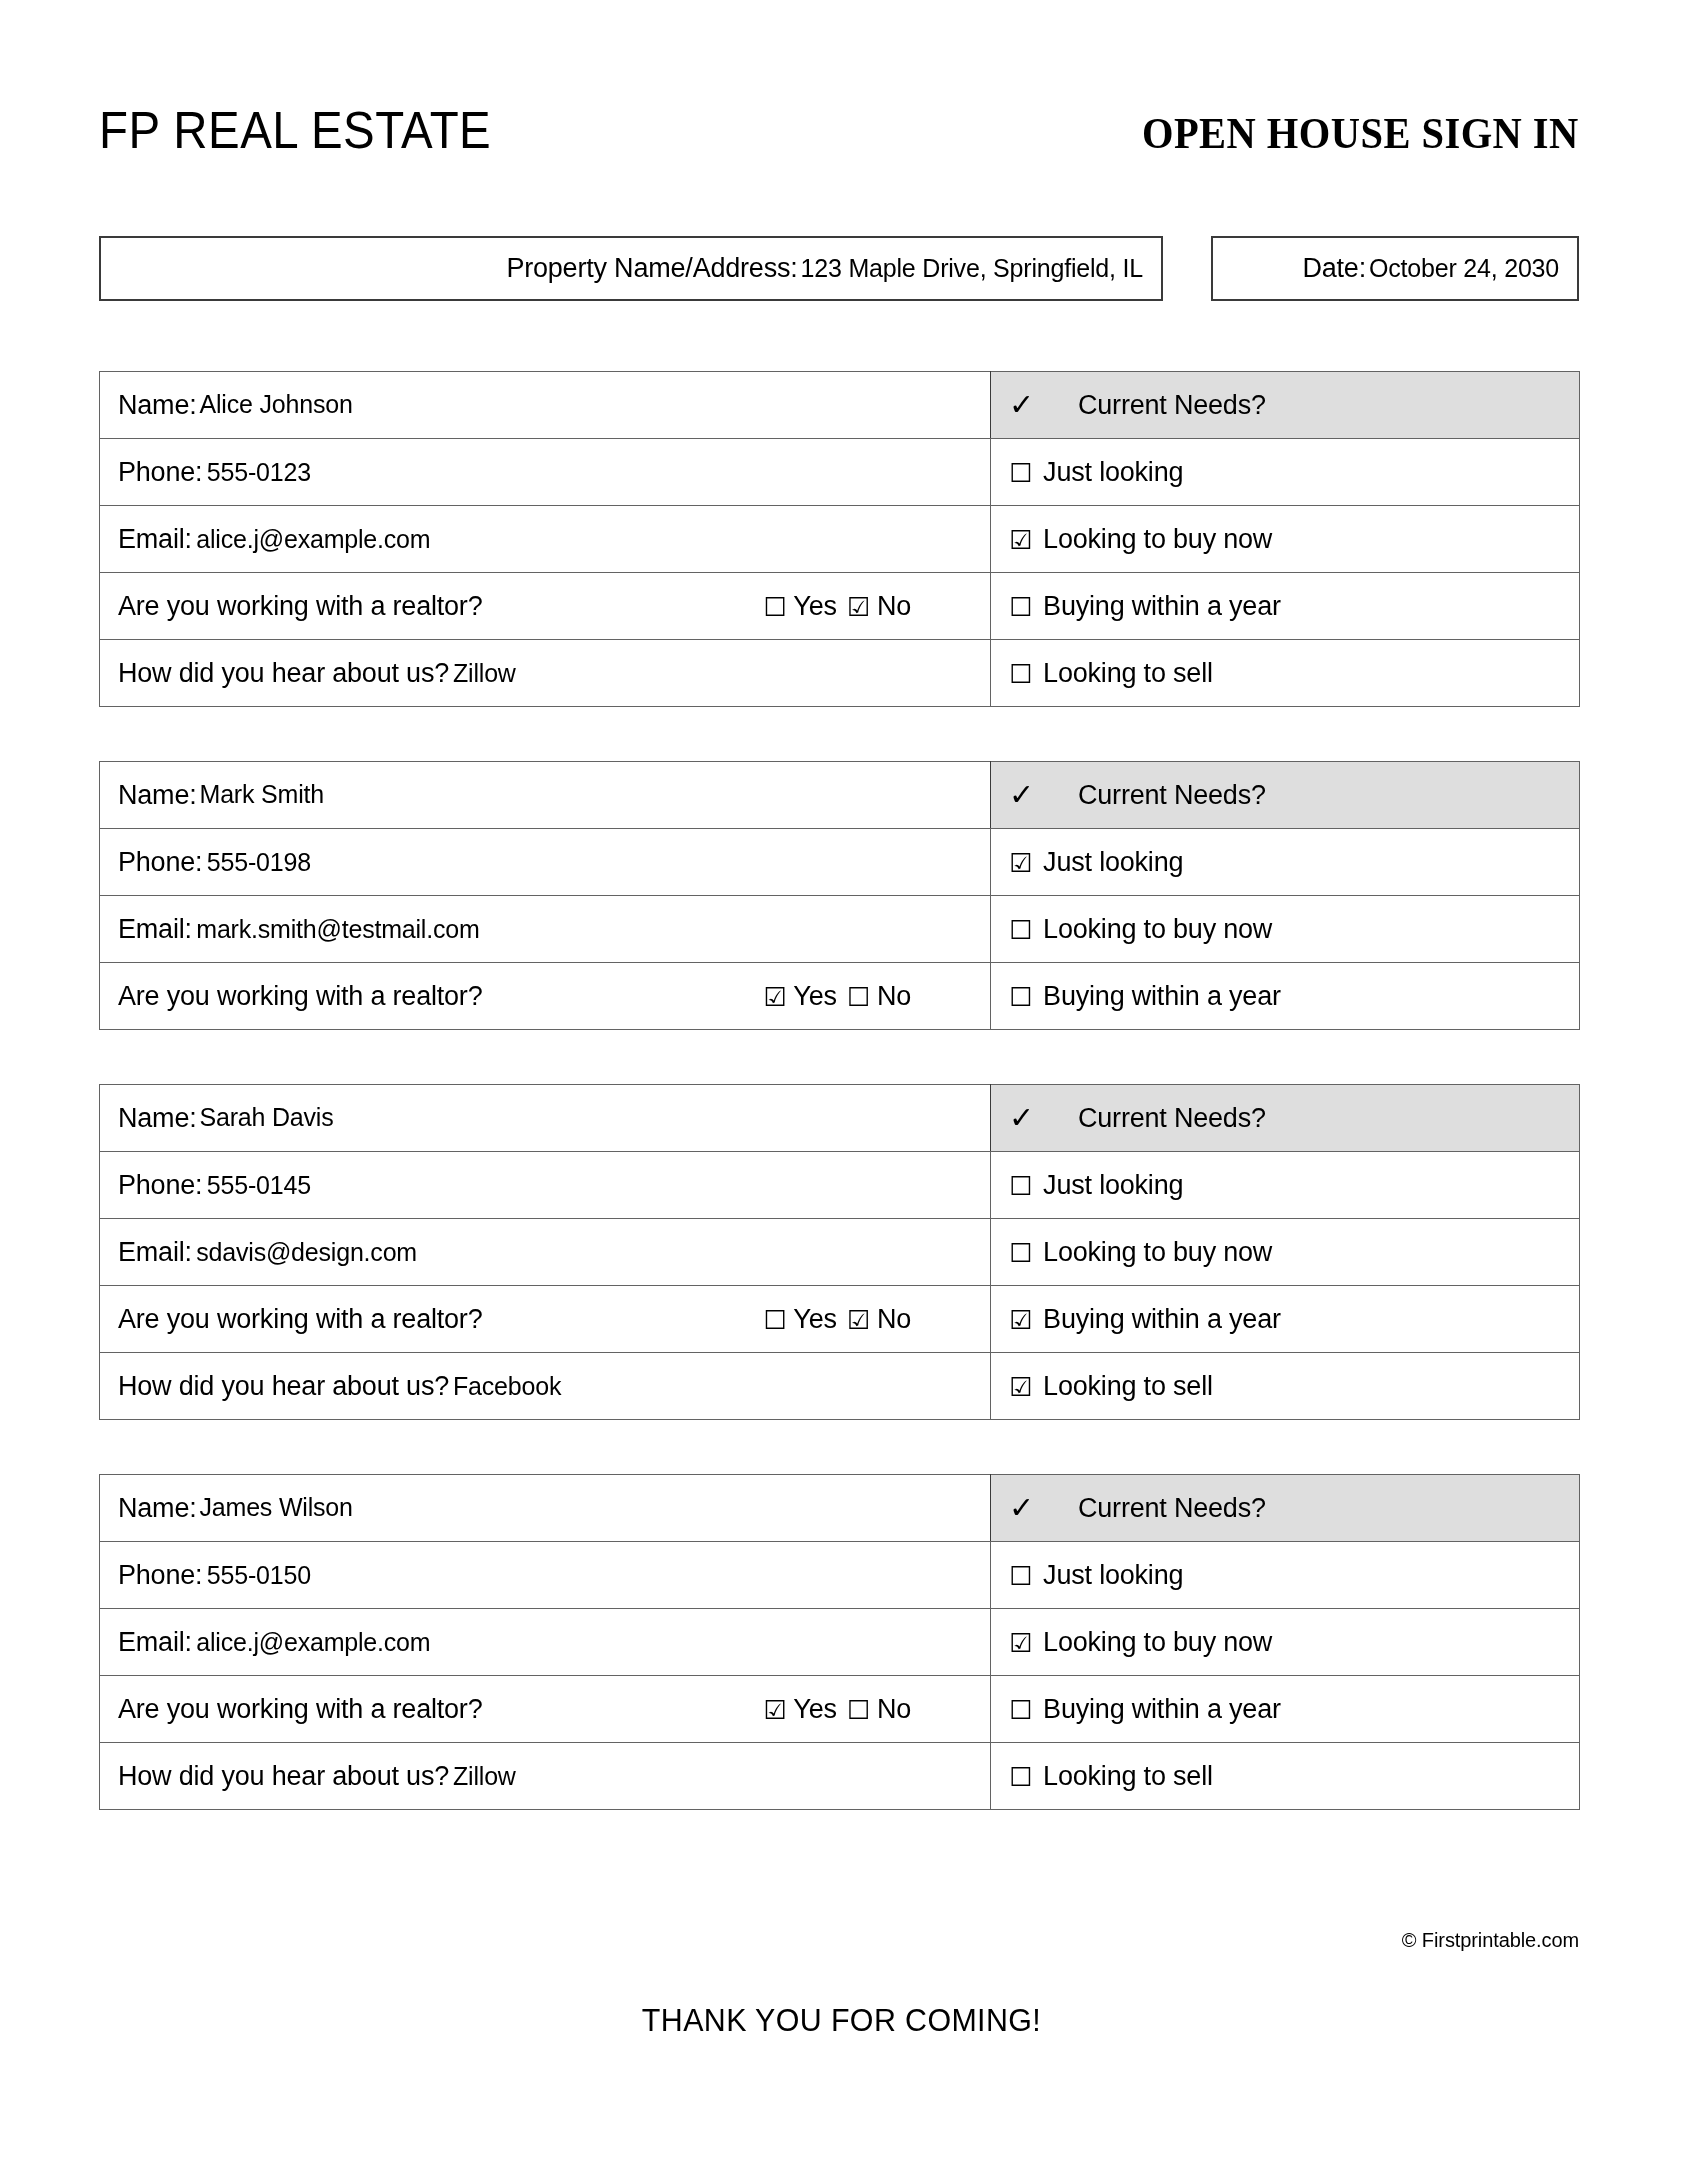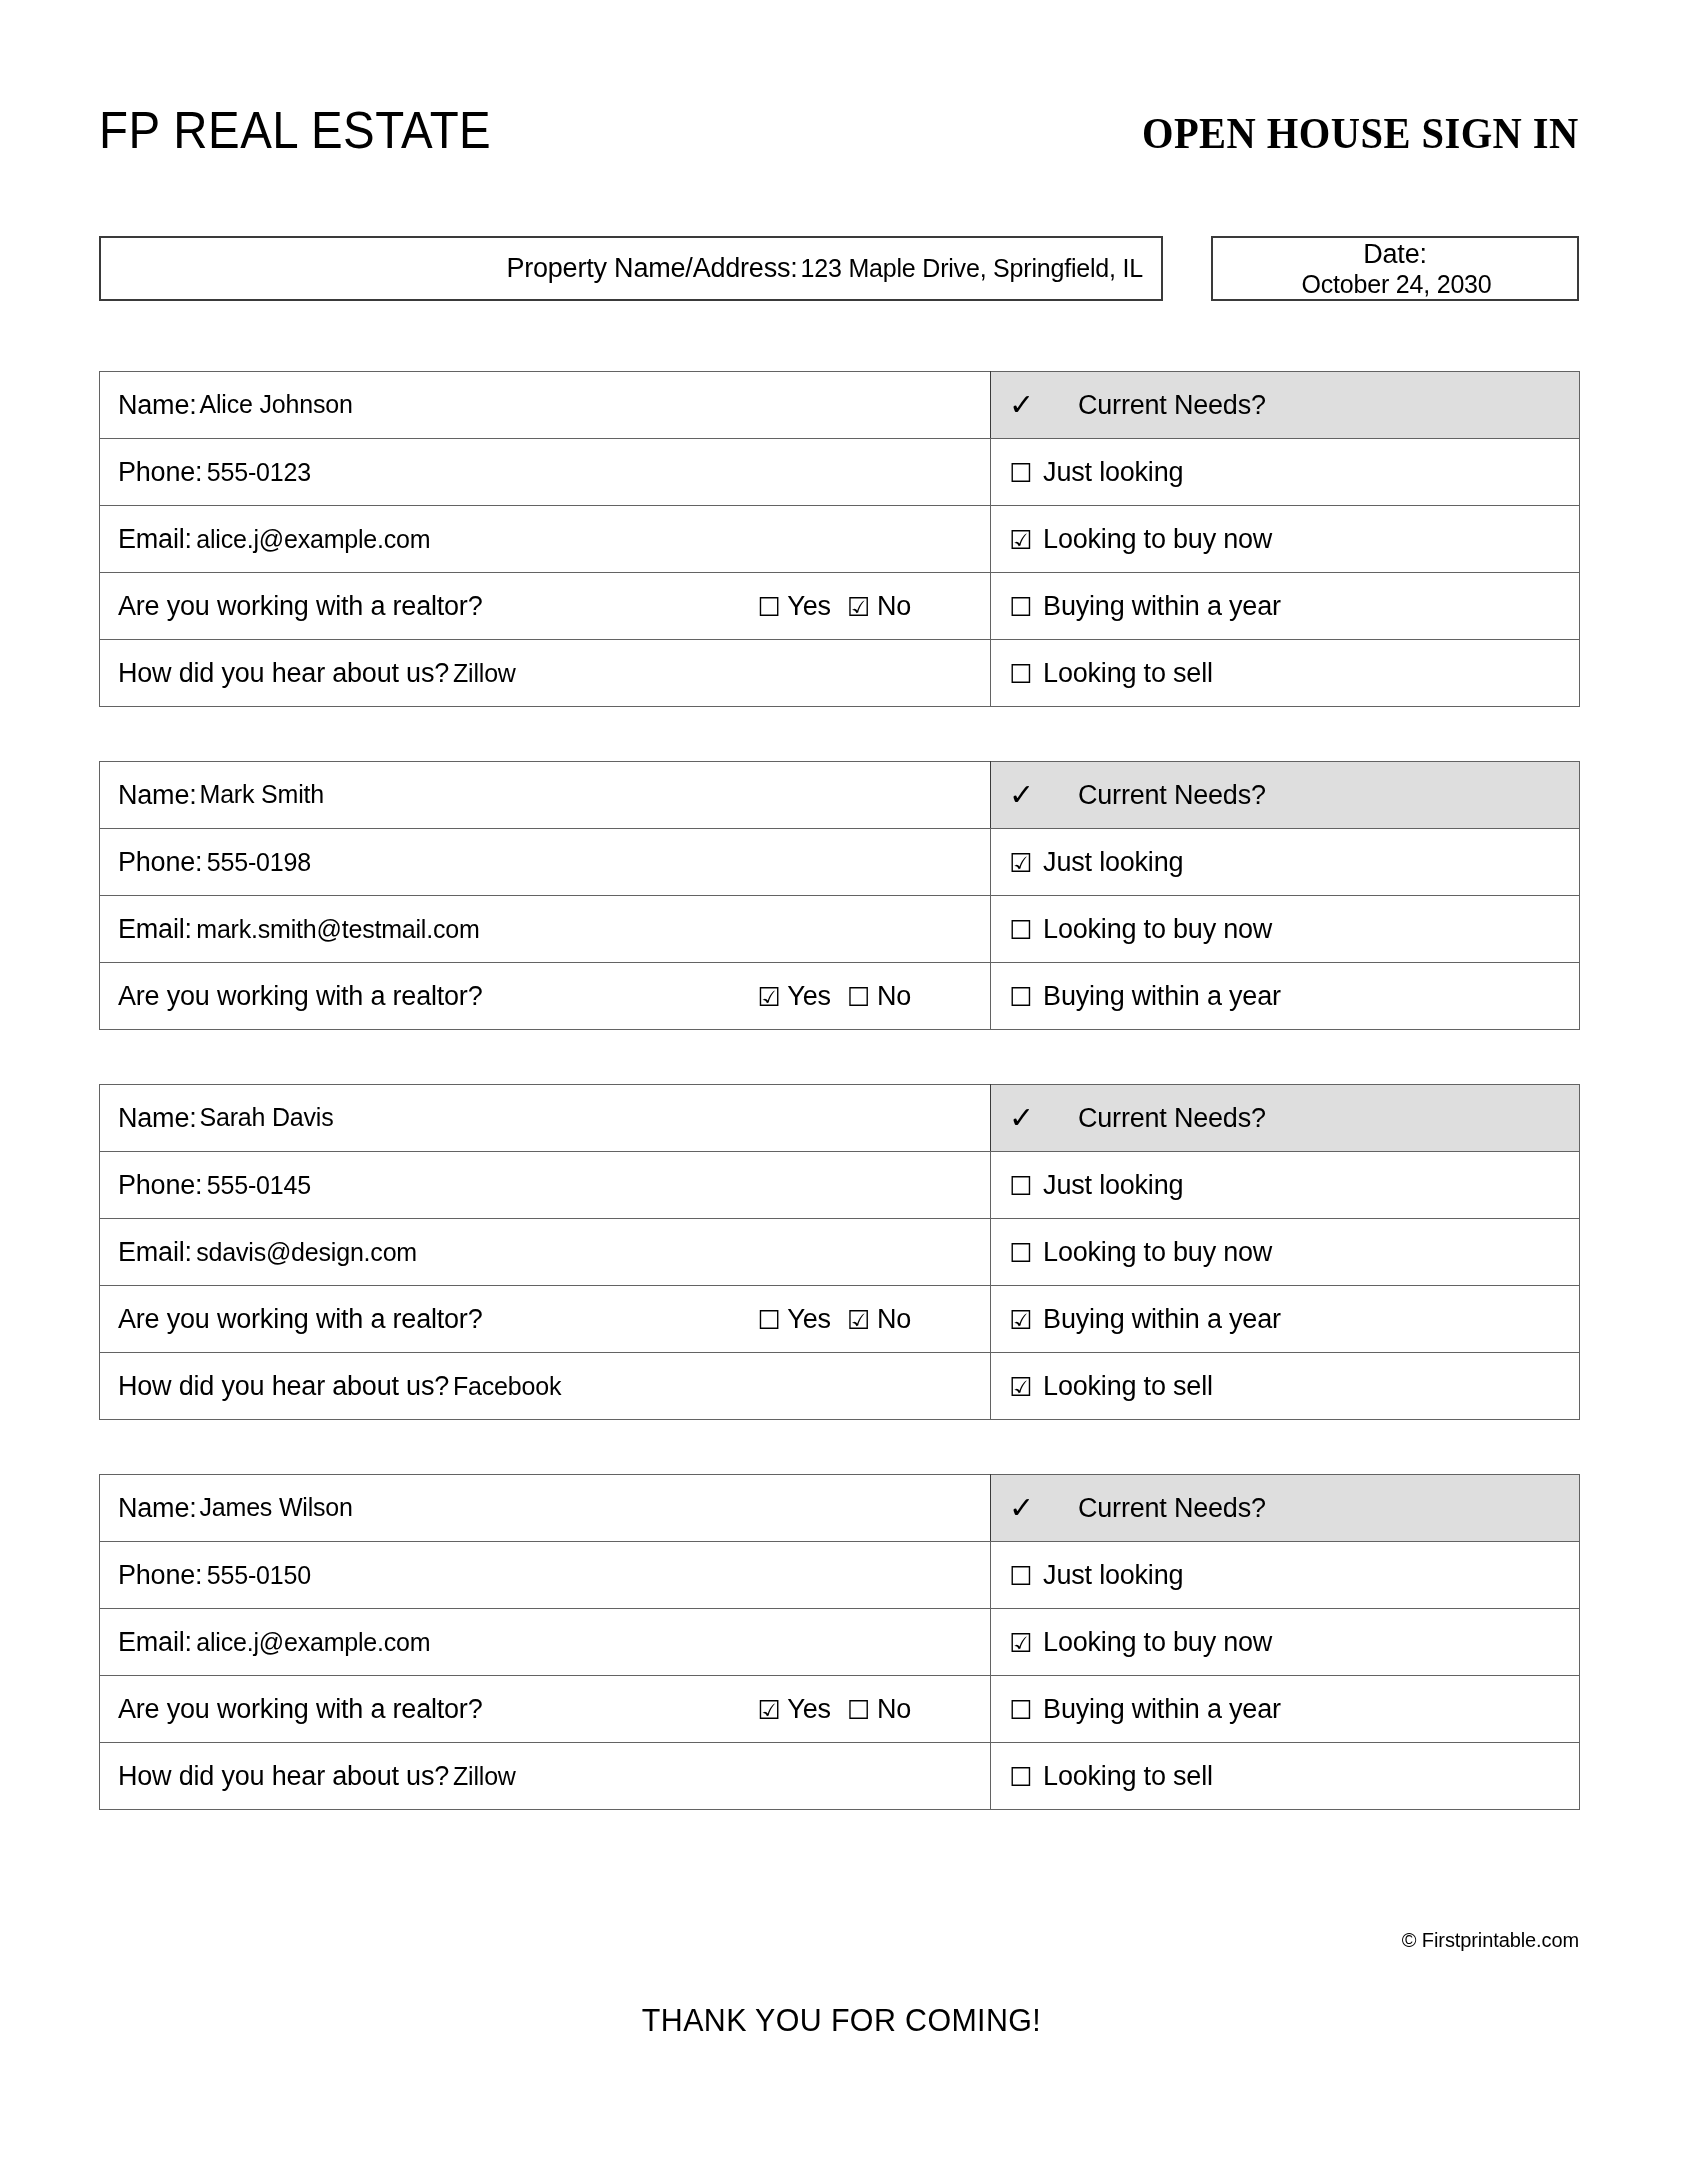--- a/index.html
+++ b/index.html
@@ -72,21 +72,21 @@
     border: 2px solid #3a3a3a;
     background: #ffffff;
     display: flex;
     align-items: center;
     height: 65px;
     padding: 0 18px;
     white-space: nowrap;
     justify-content: flex-end;
   }
   .meta-box.property { width: 1064px; }
-  .meta-box.date { width: 368px; flex-direction: column; }
+  .meta-box.date { width: 368px; }
   .meta-label {
     font-size: 27px;
     letter-spacing: -0.2px;
   }
   .meta-value {
     font-size: 25px;
     letter-spacing: -0.2px;
     padding-left: 3px;
   }
 
@@ -156,21 +156,21 @@
 
   .realtor-row-inner {
     display: flex;
     align-items: center;
     justify-content: space-between;
     width: 100%;
   }
   .yesno {
     display: flex;
     align-items: center;
-    gap: 16px;
+    gap: 10px;
     padding-right: 61px;
     white-space: nowrap;
   }
   .yesno .opt { font-size: 27px; letter-spacing: -0.2px; white-space: nowrap; }
   .yesno .opt .bx { margin-right: 7px; }
 
   .need-opt {
     font-size: 27px;
     letter-spacing: -0.2px;
     display: flex;

